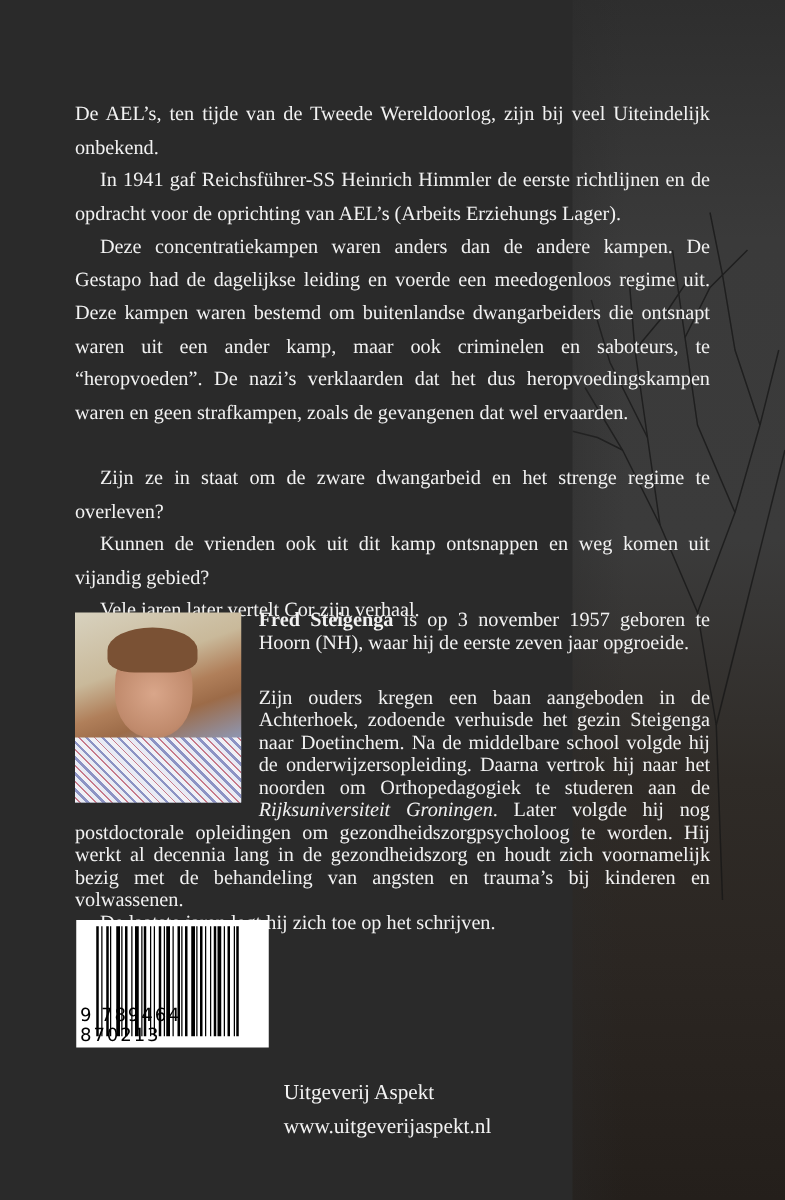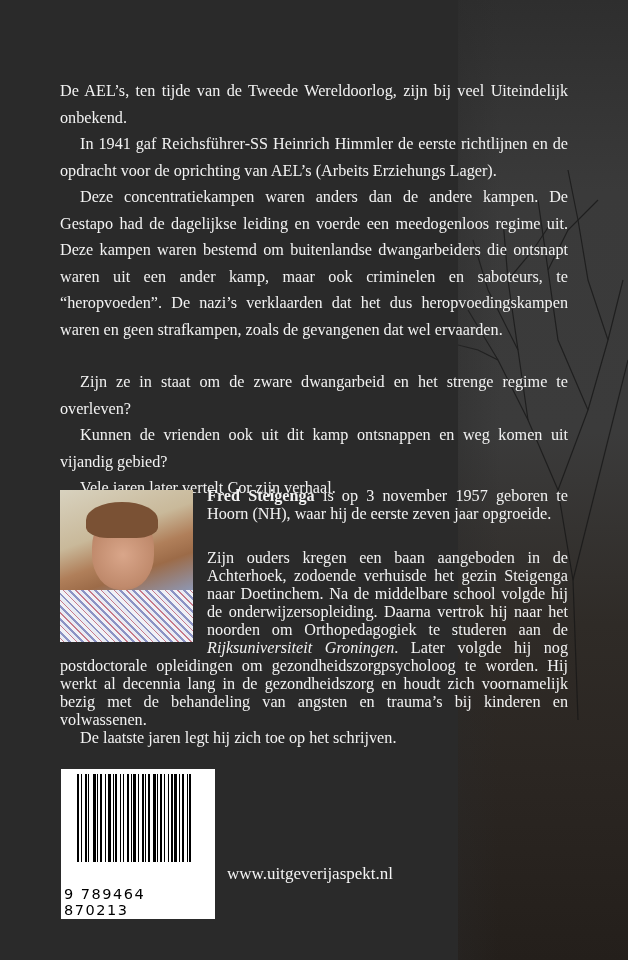--- a/index.html
+++ b/index.html
@@ -34,21 +34,21 @@
   }
   .photo .hair {
     position: absolute; left: 26px; top: 12px; width: 72px; height: 36px; border-radius: 50% 50% 30% 30%;
     background: #7a5134;
   }
   .photo .shirt {
     position: absolute; left: 0; top: 100px; width: 133px; height: 60px;
     background: repeating-linear-gradient(45deg, #e8ebf4 0 3px, #8c93c4 3px 5px, #f1f1f6 5px 8px, #c77a8a 8px 9px);
   }
   .barcode {
-    position: absolute; left: 61px; top: 769px; width: 154px; height: 150px; background: #fff;
+    position: absolute; left: 61px; top: 736px; width: 154px; height: 102px; background: #fff;
   }
   .bars { position: absolute; left: 16px; top: 5px; width: 128px; height: 88px; display: flex; gap: 0; }
   .bars span { display: block; height: 100%; background: #000; }
   .isbn {
     position: absolute; left: 3px; bottom: 1px; font-family: "DejaVu Sans", sans-serif;
     font-size: 14.5px; color: #000; letter-spacing: 1.5px;
   }
   .publisher { position: absolute; left: 227px; top: 860px; font-size: 17px; line-height: 27px; color: #f4f4f4; }
   .publisher .url { font-size: 17px; }
 </style>
@@ -125,14 +125,15 @@
       <span style="width:3px;margin-right:2px"></span>
       <span style="width:1px;margin-right:2px"></span>
       <span style="width:2px;margin-right:3px"></span>
       <span style="width:1px;margin-right:1px"></span>
       <span style="width:2px"></span>
   </div>
   <div class="isbn">9 789464 870213</div>
 </div>
 
 <div class="publisher">
+  <div>Uitgeverij Aspekt</div>
   <div class="url">www.uitgeverijaspekt.nl</div>
 </div>
 
 </body></html>

